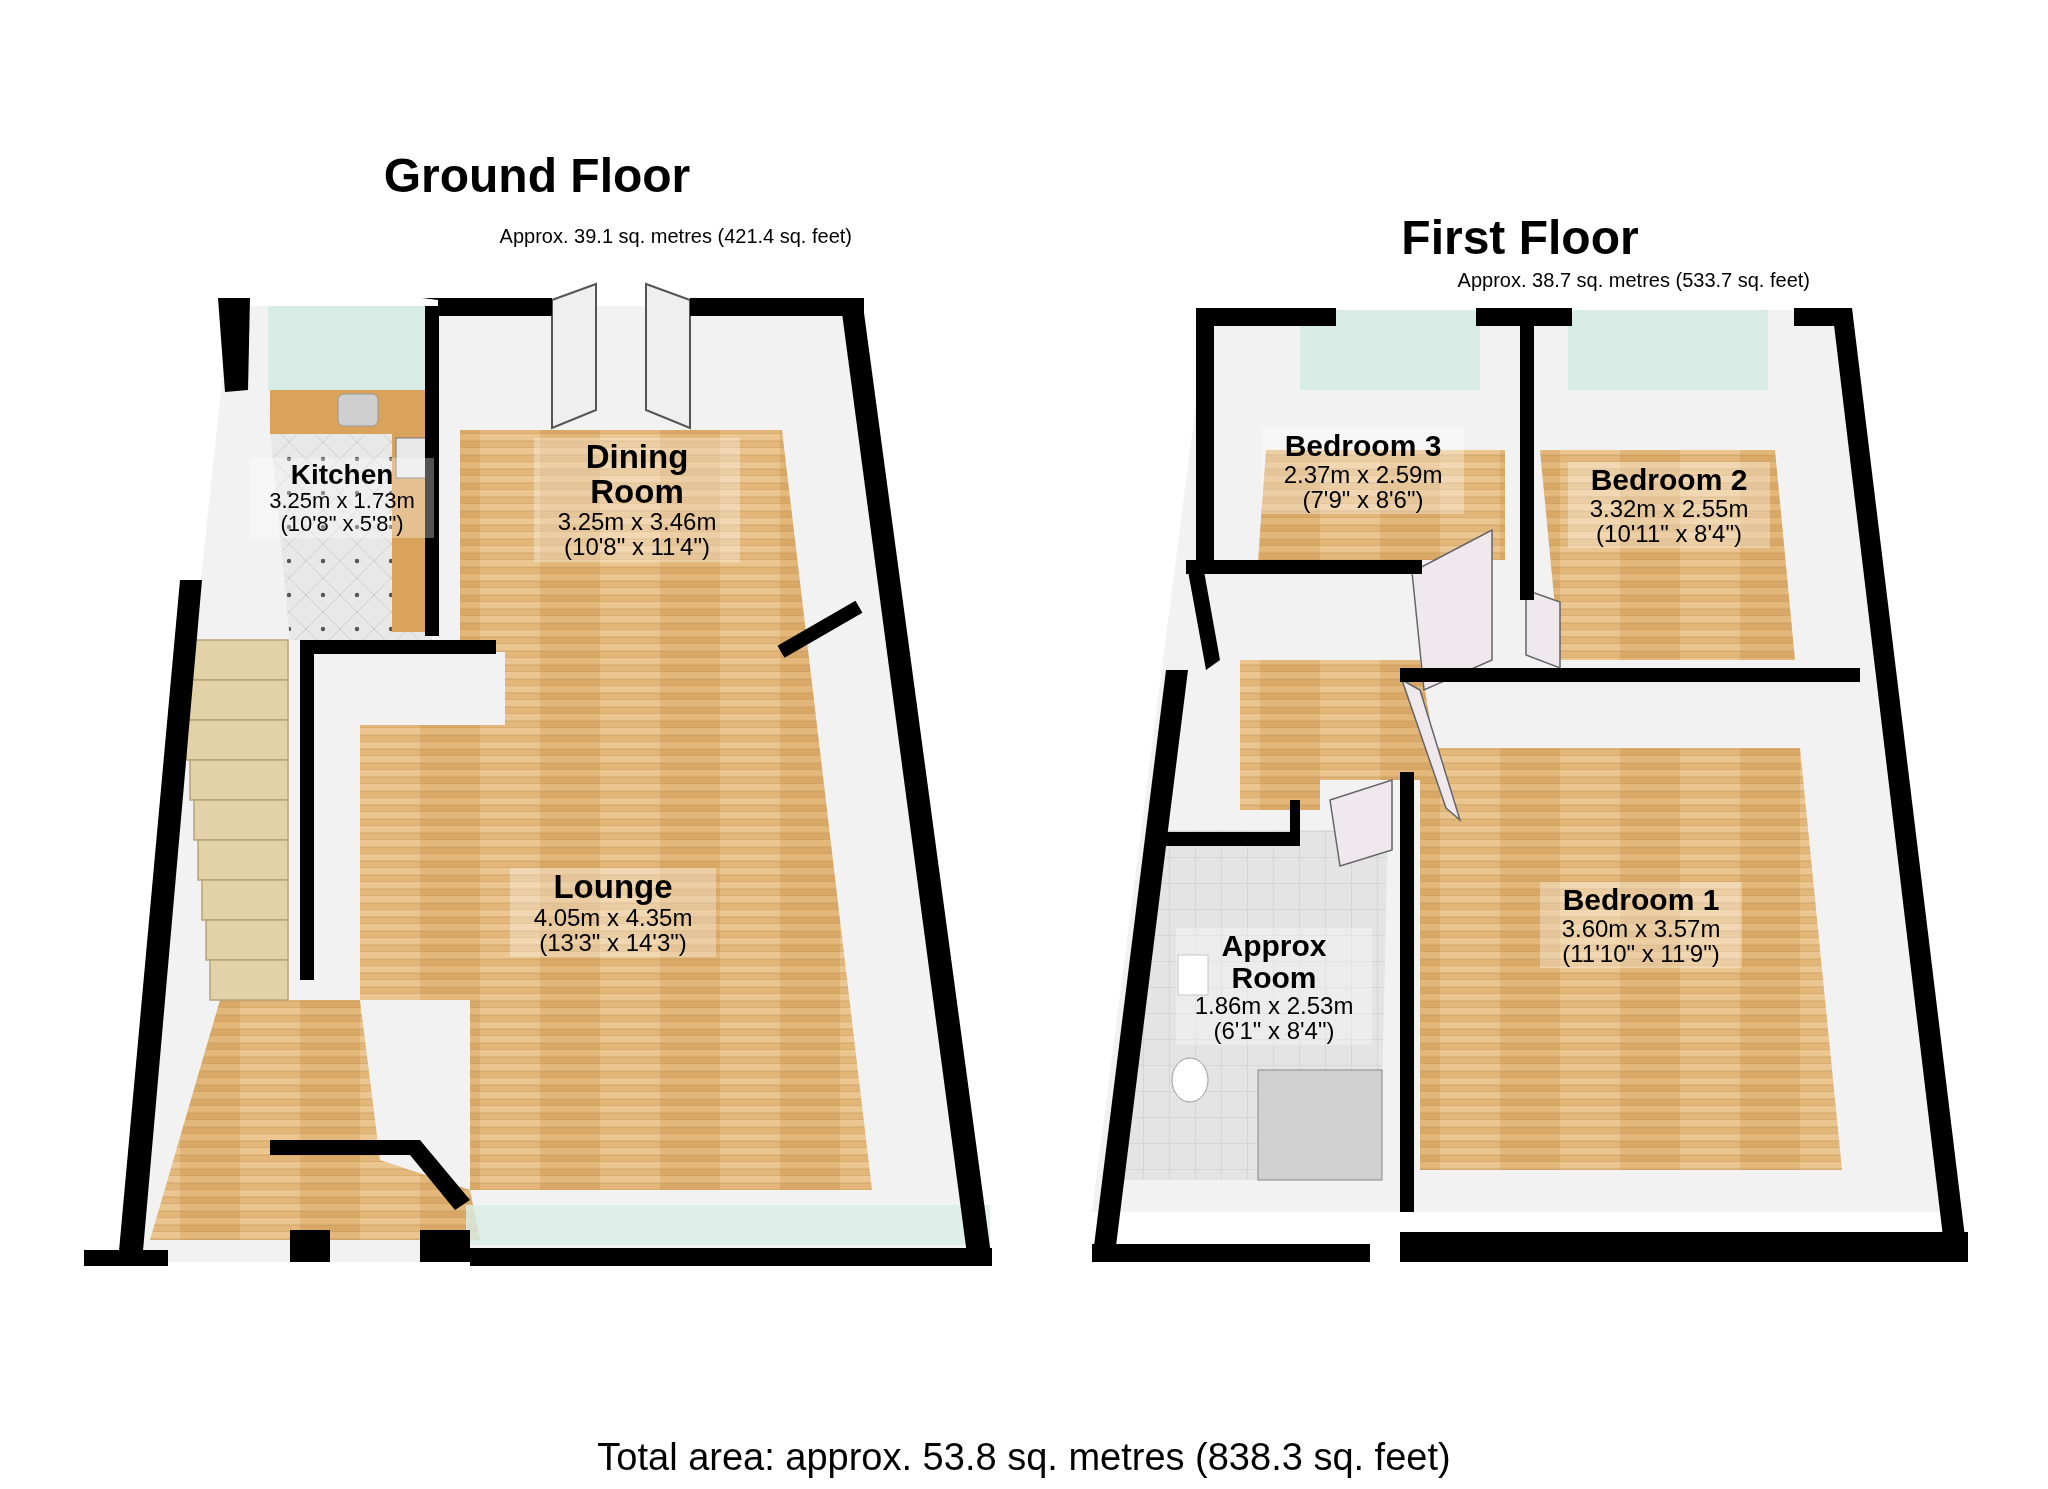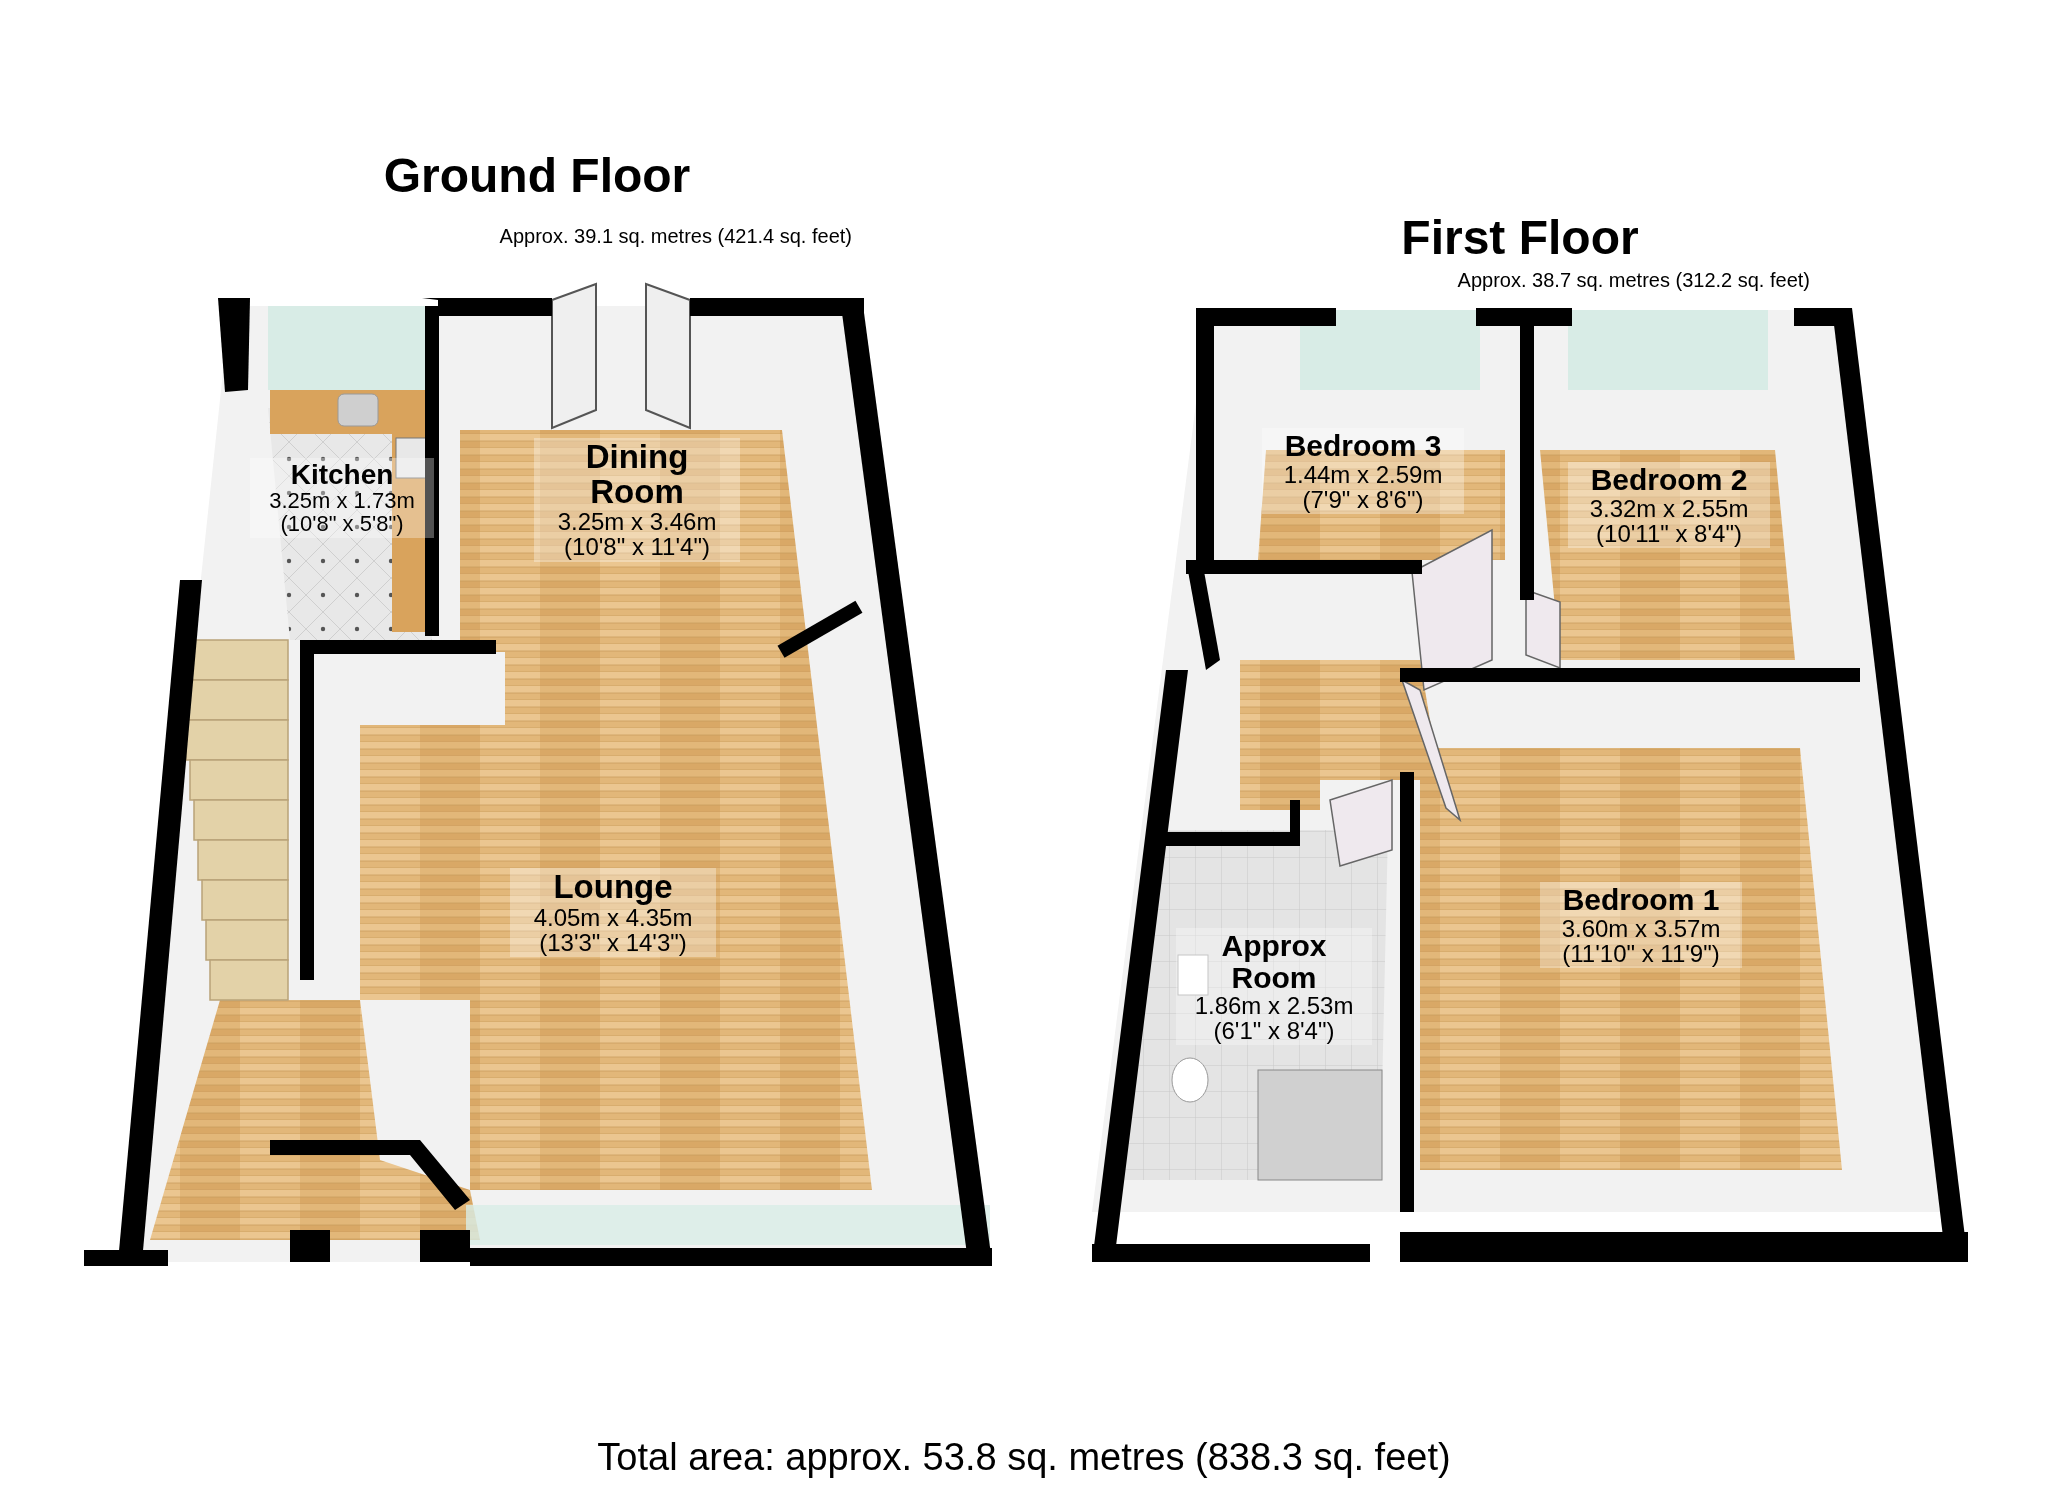--- a/index.html
+++ b/index.html
@@ -136,21 +136,21 @@
       <polygon points="1400,1232 1968,1232 1968,1262 1400,1262"></polygon>
       <polygon points="1186,560 1202,560 1220,660 1206,670"></polygon>
     </g>
   </g>
 </svg>
 
 <div class="title" style="left:272px;width:530px;top:152px;">Ground Floor</div>
 <div class="subtitle" style="left:222px;width:630px;top:226px;">Approx. 39.1 sq. metres (421.4 sq. feet)</div>
 
 <div class="title" style="left:1240px;width:560px;top:214px;">First Floor</div>
-<div class="subtitle" style="left:1230px;width:580px;top:270px;">Approx. 38.7 sq. metres (312.2 sq. feet)</div>
+<div class="subtitle" style="left:1230px;width:580px;top:270px;">Approx. 38.7 sq. metres (533.7 sq. feet)</div>
 
 <div class="label" style="left:250px;top:458px;width:168px;">
   <span class="name" style="font-size:28px;">Kitchen</span>
   <span class="dim" style="font-size:22px;">3.25m x 1.73m</span>
   <span class="dim" style="font-size:22px;">(10'8" x 5'8")</span>
 </div>
 
 <div class="label" style="left:534px;top:438px;width:190px;">
   <span class="name">Dining</span>
   <span class="name">Room</span>
@@ -159,21 +159,21 @@
 </div>
 
 <div class="label" style="left:510px;top:868px;width:190px;">
   <span class="name">Lounge</span>
   <span class="dim">4.05m x 4.35m</span>
   <span class="dim">(13'3" x 14'3")</span>
 </div>
 
 <div class="label" style="left:1262px;top:428px;width:186px;">
   <span class="name" style="font-size:30px;">Bedroom 3</span>
-  <span class="dim">1.44m x 2.59m</span>
+  <span class="dim">2.37m x 2.59m</span>
   <span class="dim">(7'9" x 8'6")</span>
 </div>
 
 <div class="label" style="left:1568px;top:462px;width:186px;">
   <span class="name" style="font-size:30px;">Bedroom 2</span>
   <span class="dim">3.32m x 2.55m</span>
   <span class="dim">(10'11" x 8'4")</span>
 </div>
 
 <div class="label" style="left:1540px;top:882px;width:186px;">

